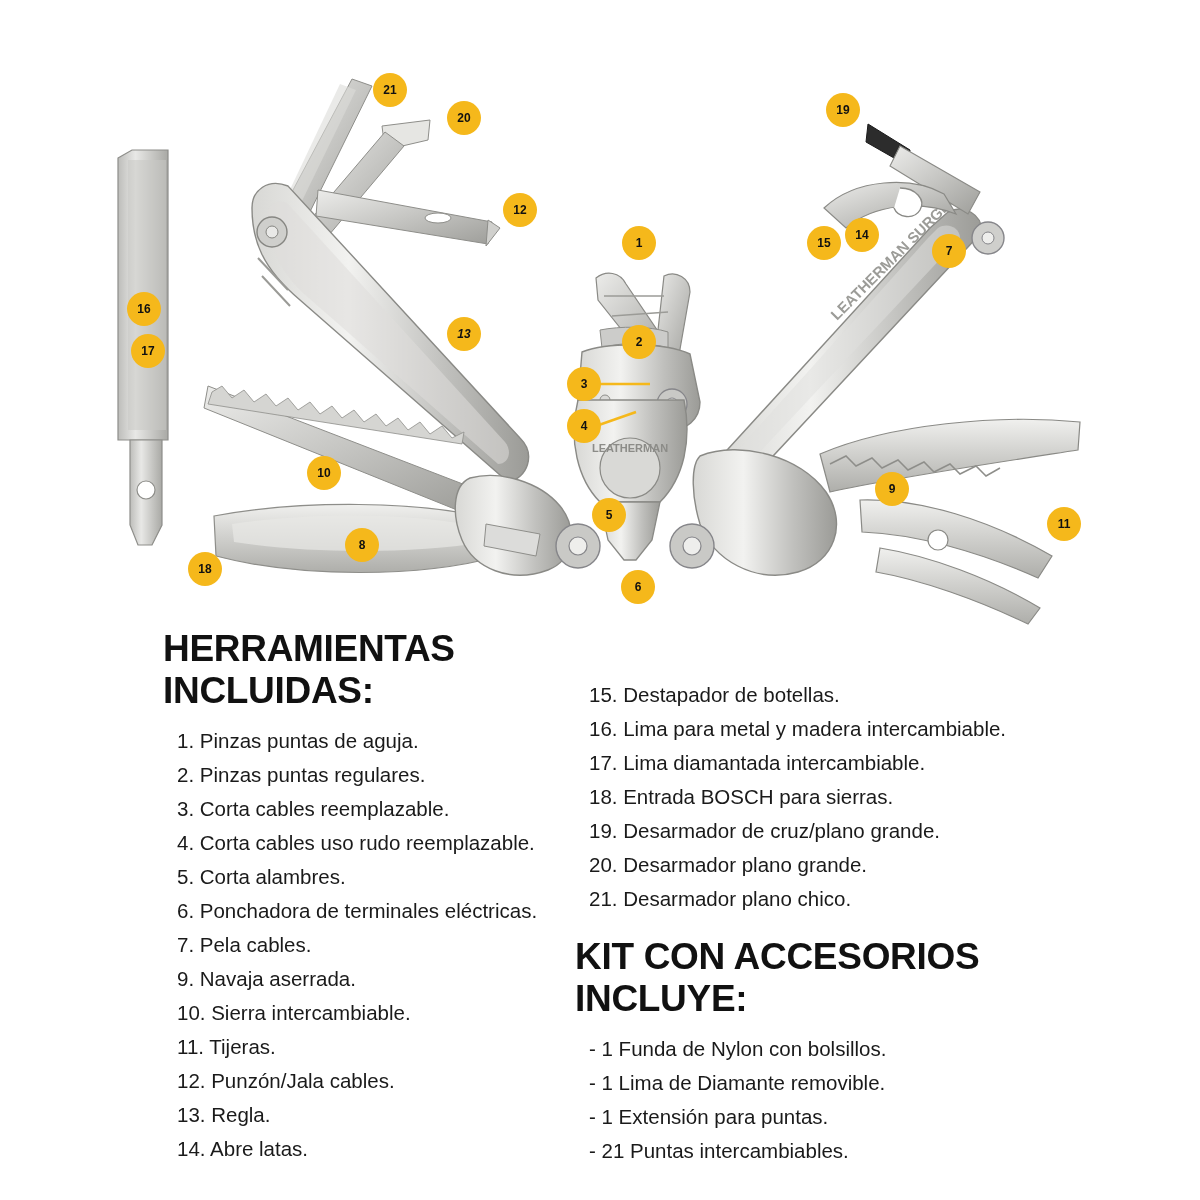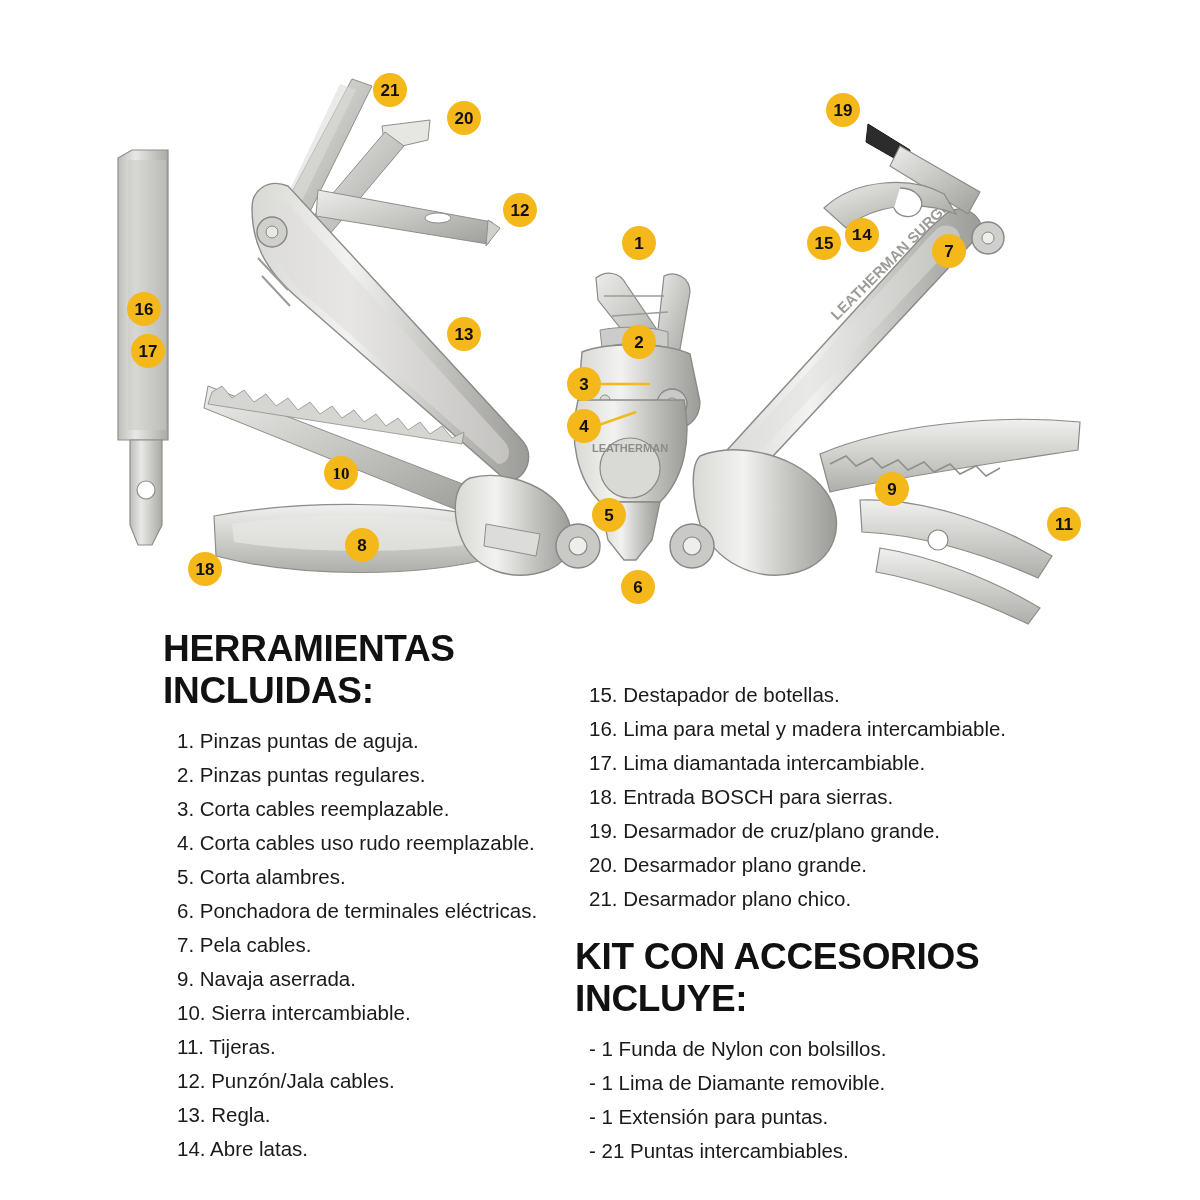--- a/index.html
+++ b/index.html
@@ -32,21 +32,21 @@
     height: 640px;
   }
 
   .callout {
     position: absolute;
     width: 34px;
     height: 34px;
     border-radius: 50%;
     background: #f5b81b;
     color: #111111;
-    font-size: 17px;
+    font-size: 12px;
     font-weight: bold;
     font-family: "Liberation Sans", sans-serif;
     display: flex;
     align-items: center;
     justify-content: center;
     box-sizing: border-box;
     line-height: 1;
   }
 
   
@@ -225,25 +225,25 @@
 
   <div class="callout" style="left:622px; top:226px;">1</div>
   <div class="callout" style="left:622px; top:325px;">2</div>
   <div class="callout" style="left:567px; top:367px;">3</div>
   <div class="callout" style="left:567px; top:409px;">4</div>
   <div class="callout" style="left:592px; top:498px;">5</div>
   <div class="callout" style="left:621px; top:570px;">6</div>
   <div class="callout" style="left:932px; top:234px;">7</div>
   <div class="callout" style="left:345px; top:528px;">8</div>
   <div class="callout" style="left:875px; top:472px;">9</div>
-  <div class="callout" style="left:324px; top:456px;font-family:Liberation Serif, serif;">10</div>
+  <div class="callout" style="left:307px; top:456px;">10</div>
   <div class="callout" style="left:1047px; top:507px;">11</div>
   <div class="callout" style="left:503px; top:193px;">12</div>
-  <div class="callout" style="left:447px; top:317px;">13</div>
-  <div class="callout" style="left:845px; top:218px;font-family:Liberation Mono, monospace;">14</div>
+  <div class="callout" style="left:447px; top:317px;font-style:italic;">13</div>
+  <div class="callout" style="left:845px; top:218px;">14</div>
   <div class="callout" style="left:807px; top:226px;">15</div>
   <div class="callout" style="left:127px; top:292px;">16</div>
   <div class="callout" style="left:131px; top:334px;">17</div>
   <div class="callout" style="left:188px; top:552px;">18</div>
   <div class="callout" style="left:826px; top:93px;">19</div>
   <div class="callout" style="left:447px; top:101px;">20</div>
   <div class="callout" style="left:373px; top:73px;">21</div>
 </div>
 
 <div id="content">

